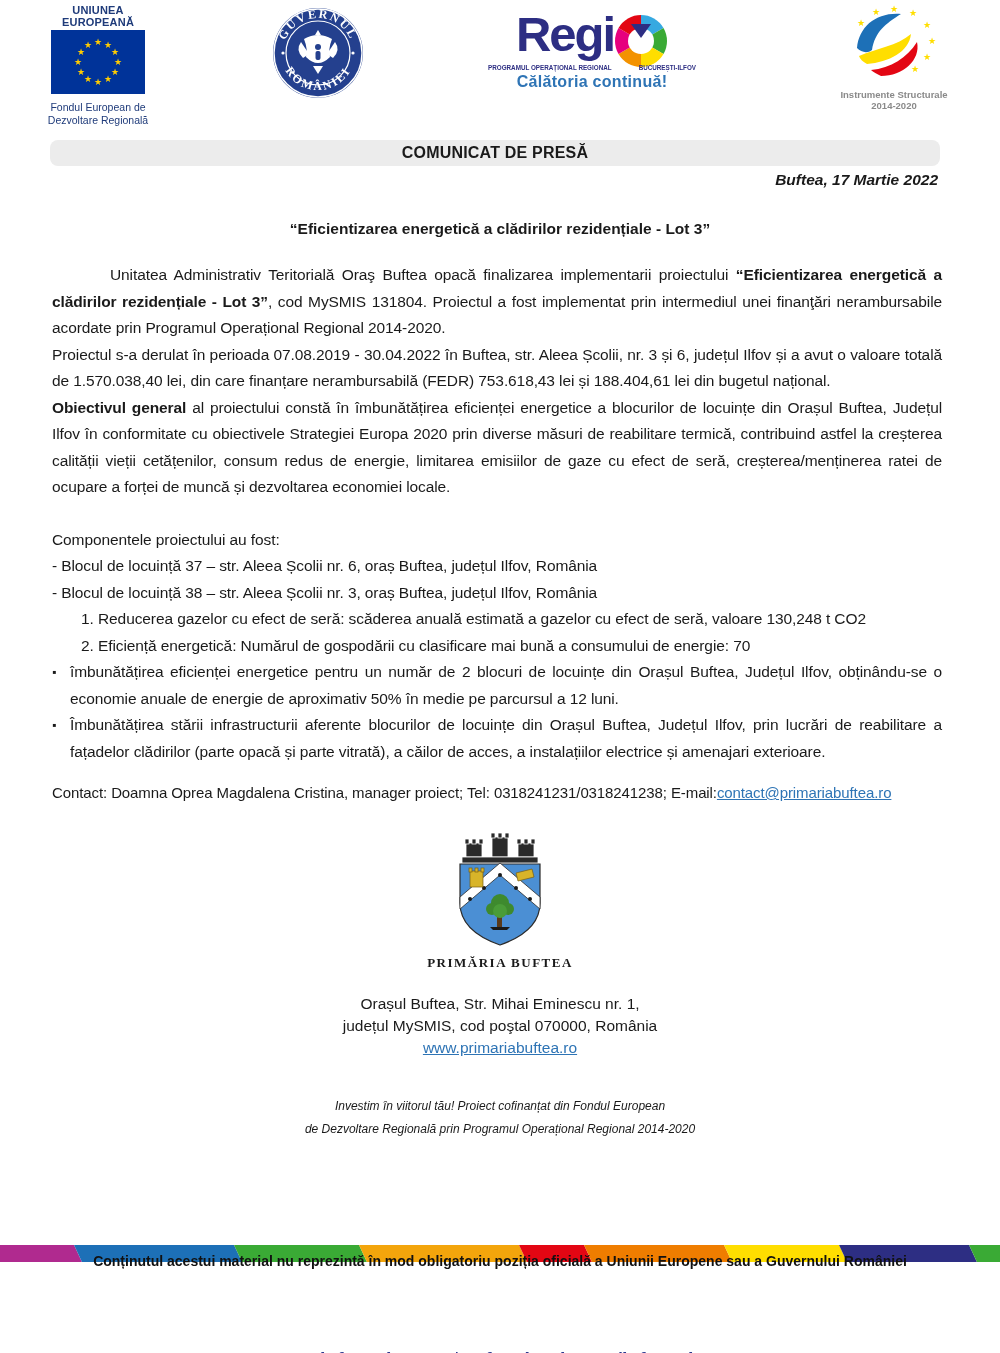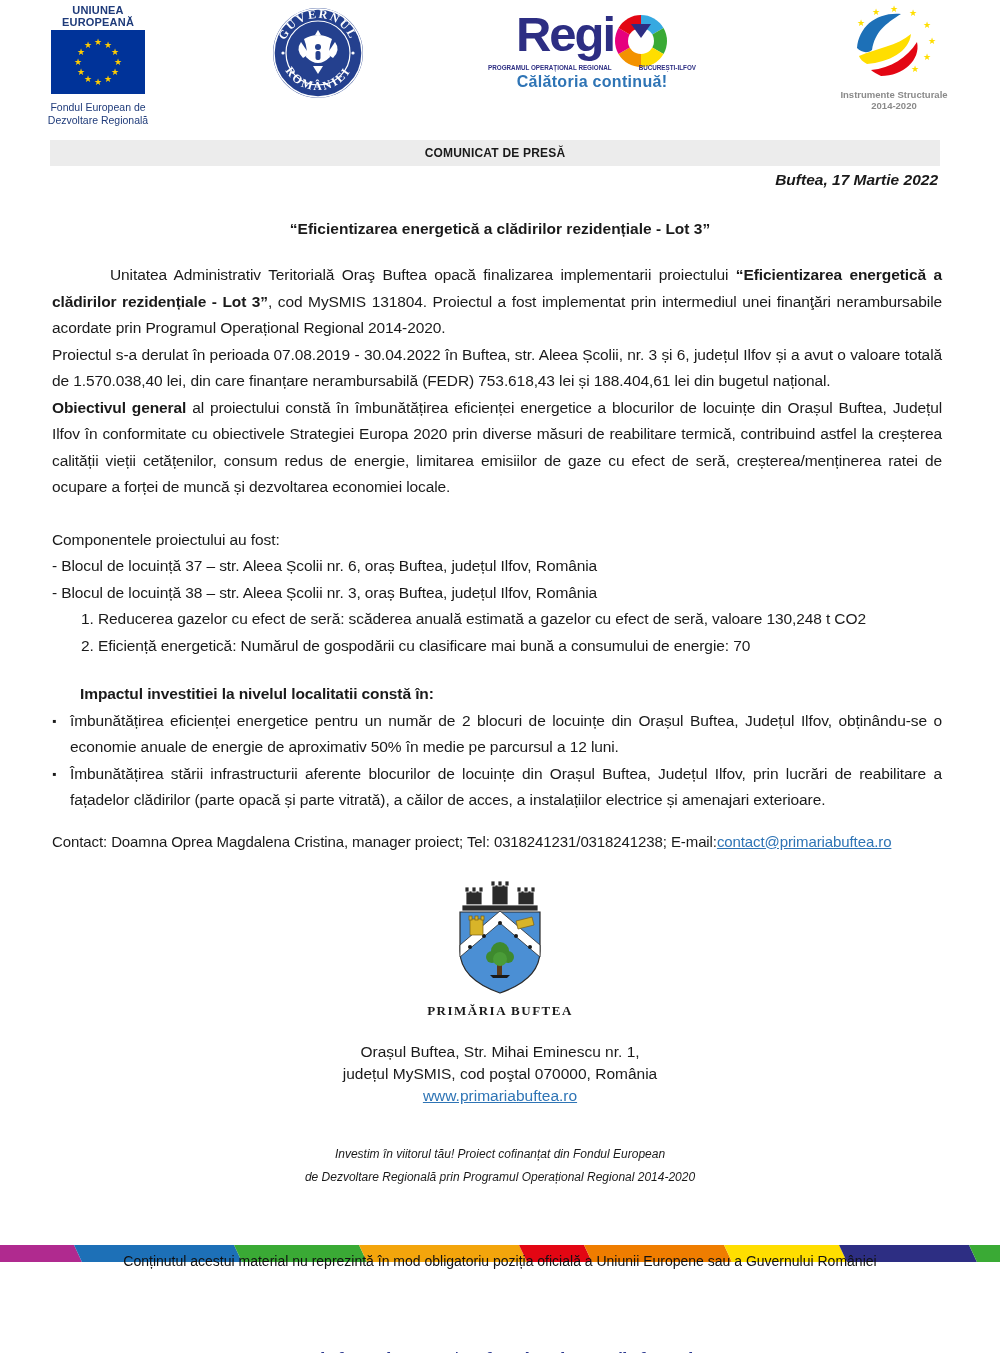--- a/index.html
+++ b/index.html
@@ -23,21 +23,21 @@
   .regio-wordmark { display:flex; align-items:flex-start; justify-content:center; }
   .regio-text { font-size:49px; font-weight:bold; letter-spacing:-2px; color:#2d2e83; line-height:52px; }
   .regio-sub { display:flex; justify-content:space-between; font-size:6.3px; font-weight:bold; color:#2d2e83; margin-top:-4px; padding:0 2px; }
   .regio-tagline { font-size:16px; font-weight:bold; color:#2e74b5; margin-top:2px; letter-spacing:.3px; }
 
   .is-caption { font-size:9.5px; font-weight:bold; color:#8a8a8a; line-height:11px; margin-top:3px; }
 
   
   .doc { position:absolute; left:0; right:0; top:140px; }
   .banner { margin:0 60px 4px 50px; height:26px; line-height:26px; background:#ececec;
-            text-align:center; font-weight:bold; font-size:12px; letter-spacing:.2px; }
+            text-align:center; font-weight:bold; font-size:16px; letter-spacing:.2px;border-radius:8px; }
   .dateline { margin:5px 62px 0 0; text-align:right; font-weight:bold; font-style:italic; font-size:15.5px; }
   .doc-title { margin-top:31px; text-align:center; font-weight:bold; font-size:15.5px; }
 
   
   .body { margin:24px 58px 0 52px; font-size:15.5px; line-height:26.5px; text-align:justify; letter-spacing:-0.1px; }
   .indent { display:inline-block; width:58px; }
   b { font-weight:bold; }
   .components-heading { margin-top:26px; text-align:left; }
   .plain-list div { text-align:left; }
   .results-heading { margin-top:33px; margin-left:53px; font-weight:bold; text-align:left; }
@@ -57,21 +57,21 @@
 
   
   .stripe { position:absolute; left:0; right:0; top:1245px; height:17px; display:flex; overflow:hidden; }
   .stripe .seg { height:100%; transform:skewX(25deg); }
   .stripe .seg:first-child { margin-left:-12px; }
   .stripe .seg:last-child { margin-right:-12px; }
 
   .footer-links { position:absolute; left:0; right:0; top:1349px; text-align:center;
                   font-size:19.5px; font-weight:bold; color:#2b3990; }
   .footer-links .sep { margin:0 26px; font-weight:normal; }
-  .disclaimer { position:absolute; left:0; right:0; top:1253px; text-align:center; font-size:14px; color:#111; }
+  .disclaimer { position:absolute; left:0; right:0; top:1253px; text-align:center; font-size:14px; color:#111;font-weight:bold; }
 </style>
 </head>
 <body>
 
 <div class="page">
 
   <div class="logo-block eu-block">
     <div class="eu-title">UNIUNEA EUROPEANĂ</div>
     <svg width="94" height="64" viewBox="0 0 94 64">
       <rect x="0" y="0" width="94" height="64" fill="#003399"></rect>
@@ -187,21 +187,20 @@
       <div class="plain-list">
         <div> - Blocul de locuință 37 – str. Aleea Școlii nr. 6, oraș Buftea, județul Ilfov, România</div>
         <div> - Blocul de locuință 38 – str. Aleea Școlii nr. 3, oraș Buftea, județul Ilfov, România</div>
       </div>
 
       <ol class="results">
         <li>Reducerea gazelor cu efect de seră: scăderea anuală estimată a gazelor cu efect de seră, valoare 130,248 t CO2</li>
         <li>Eficiență energetică: Numărul de gospodării cu clasificare mai bună a consumului de energie: 70</li>
       </ol>
 
-      <p class="impact-heading">Impactul investitiei la nivelul localitatii constă în:</p>
       <ul class="impact">
         <li>îmbunătățirea eficienței energetice pentru un număr de 2 blocuri de locuințe din Orașul Buftea, Județul Ilfov, obținându-se o economie anuale de energie de aproximativ 50% în medie pe parcursul a 12 luni.</li>
         <li>Îmbunătățirea stării infrastructurii aferente blocurilor de locuințe din Orașul Buftea, Județul Ilfov, prin lucrări de reabilitare a fațadelor clădirilor (parte opacă și parte vitrată), a căilor de acces, a instalațiilor electrice și amenajari exterioare.</li>
       </ul>
 
       <p class="contact-line"><span>Contact: Doamna Oprea Magdalena Cristina, manager proiect; Tel: 0318241231/0318241238; E-mail:</span><a class="link" href="#">contact@primariabuftea.ro</a></p>
     </div>
 
     <div class="coat-wrap">
       <svg width="108" height="118" viewBox="0 0 108 118">

